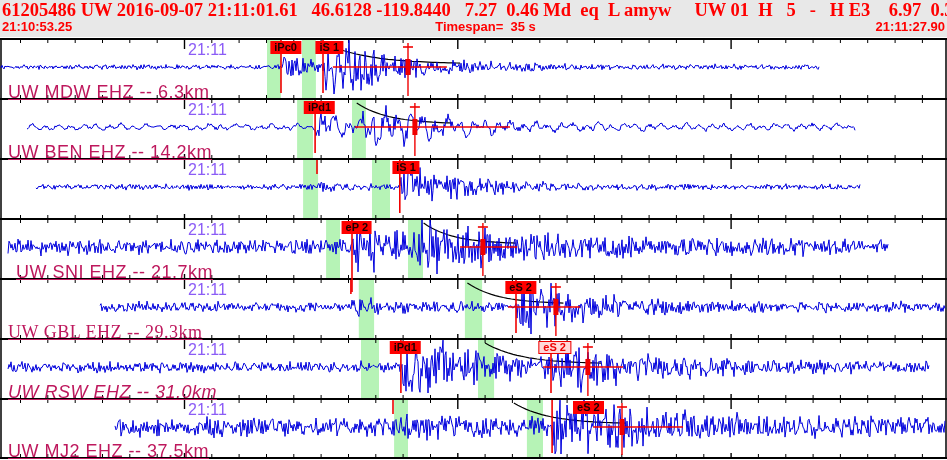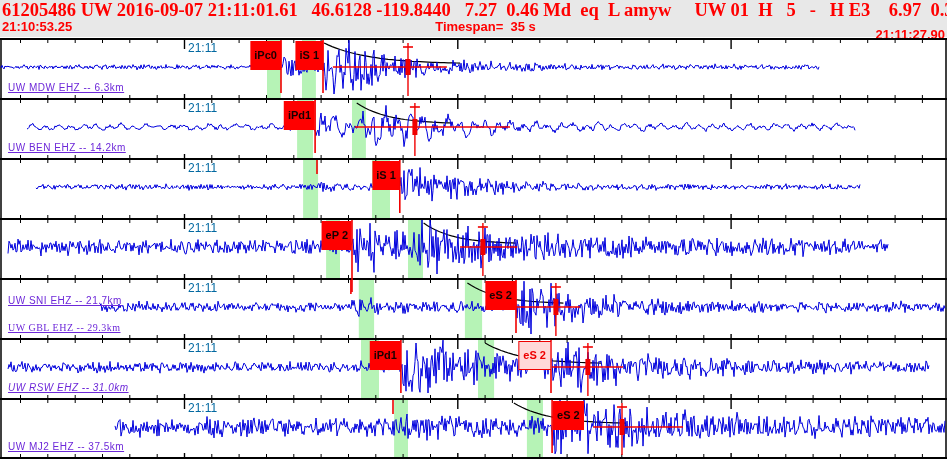--- a/index.html
+++ b/index.html
@@ -5,28 +5,28 @@
   html,body{margin:0;padding:0;background:#fff;}
   #app{position:relative;width:947px;height:460px;background:#ffffff;overflow:hidden;
        font-family:"Liberation Sans",sans-serif;}
   #hdr{position:absolute;left:0;top:0;width:947px;height:37px;background:#e8e8e8;}
   #hdr .l1{position:absolute;left:2px;top:0px;width:945px;white-space:pre;
       font-family:"Liberation Serif",serif;font-weight:bold;font-size:18.5px;color:#f00;}
   #hdr .l2{position:absolute;left:0;top:19px;width:947px;height:16px;
       font-family:"Liberation Sans",sans-serif;font-weight:bold;font-size:13px;color:#f00;}
   #hdr .l2 .lt{position:absolute;left:2px;top:0;}
   #hdr .l2 .ct{position:absolute;left:12px;top:0;width:947px;text-align:center;white-space:pre;}
-  #hdr .l2 .rt{position:absolute;right:2px;top:8px;}
+  #hdr .l2 .rt{position:absolute;right:2px;top:0;}
   #plot{position:absolute;left:0;top:37px;width:947px;height:423px;}
   svg{position:absolute;left:0;top:0;}
-  .stn{position:absolute;color:#6d28d9;font-size:10px;text-decoration:underline;
+  .stn{position:absolute;color:#be185d;font-size:18px;text-decoration:underline;
        white-space:pre;letter-spacing:0.5px;}
-  .mins{position:absolute;color:#0369a1;font-size:12px;}
+  .mins{position:absolute;color:#8b5cf6;font-size:16px;}
   .plabel{position:absolute;font-size:11px;font-weight:bold;line-height:13px;
-       padding:8px 4px;white-space:pre;}
+       padding:0 4px;white-space:pre;margin-left:20px;}
   .plabel.red{background:#f00;color:#1a0000;}
   .plabel.pink{background:#ffd8d8;color:#e00;border:1px solid #e00;line-height:11px;}
 </style>
 </head>
 <body>
 
 <div id="app">
   <div id="hdr">
     <div class="l1">61205486 UW 2016-09-07 21:11:01.61   46.6128 -119.8440   7.27  0.46 Md  eq  L amyw     UW 01  H   5   -   H E3    6.97  0.30</div>
     <div class="l2">
@@ -385,21 +385,21 @@
     <div id="plot"></div>
 <div class="stn" style="left: 8px; top: 82px;">UW MDW EHZ -- 6.3km</div>
     <div class="mins" style="left: 188px; top: 41px;">21:11</div>
     <div class="plabel red" style="top: 41px; left: 280.957px; transform: translateX(-100%);">iPc0</div>
     <div class="plabel red" style="top: 41px; left: 323.046px; transform: translateX(-100%);">iS 1</div>
     <div class="stn" style="left: 8px; top: 142px;">UW BEN EHZ -- 14.2km</div>
     <div class="mins" style="left: 188px; top: 101px;">21:11</div>
     <div class="plabel red" style="top: 101px; left: 315.12px; transform: translateX(-100%);">iPd1</div>
     <div class="mins" style="left: 188px; top: 161px;">21:11</div>
     <div class="plabel red" style="top: 161px; left: 399.844px; transform: translateX(-100%);">iS 1</div>
-    <div class="stn" style="left: 8px; top: 262px; margin-top: 33px;">UW SNI EHZ -- 21.7km</div>
+    <div class="stn" style="left: 16px; top: 262px;">UW SNI EHZ -- 21.7km</div>
     <div class="mins" style="left: 188px; top: 221px;">21:11</div>
     <div class="plabel red" style="top: 221px; left: 352.016px; transform: translateX(-100%);">eP 2</div>
     <div class="stn" style="left: 8px; top: 322px; font-family: Liberation Serif, serif;">UW GBL EHZ -- 29.3km</div>
     <div class="mins" style="left: 188px; top: 281px;">21:11</div>
     <div class="plabel red" style="top: 281px; left: 515.999px; transform: translateX(-100%);">eS 2</div>
     <div class="stn" style="left: 8px; top: 382px; font-style: italic;">UW RSW EHZ -- 31.0km</div>
     <div class="mins" style="left: 188px; top: 341px;">21:11</div>
     <div class="plabel red" style="top: 341px; left: 400.938px; transform: translateX(-100%);">iPd1</div>
     <div class="plabel pink" style="top: 341px; left: 550.982px; transform: translateX(-100%);">eS 2</div>
     <div class="stn" style="left: 8px; top: 441px;">UW MJ2 EHZ -- 37.5km</div>

